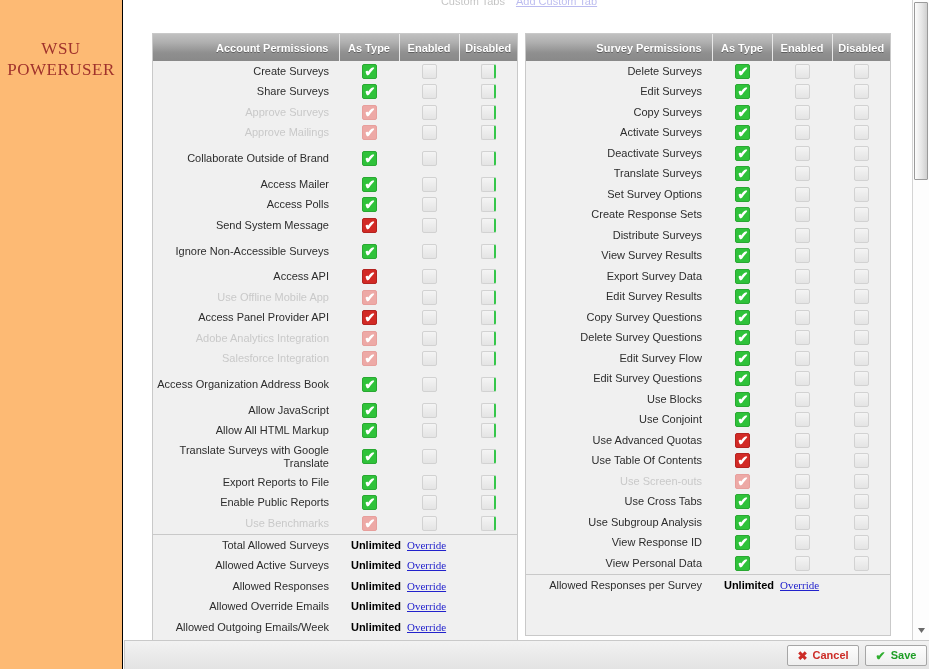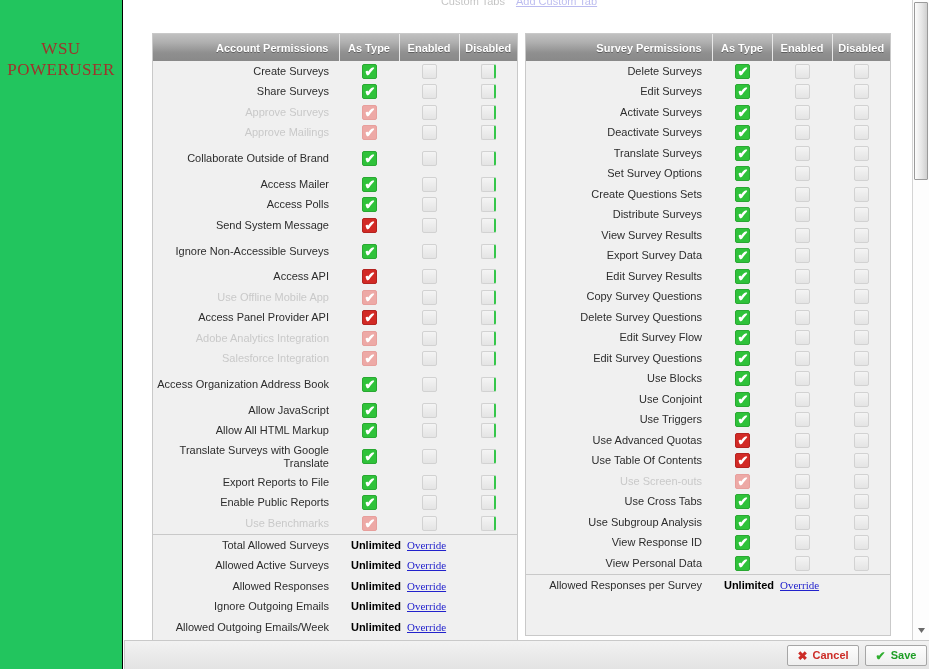--- a/index.html
+++ b/index.html
@@ -4,21 +4,21 @@
 <style>
   html,body{margin:0;padding:0;}
   body{
     width:929px;height:669px;overflow:hidden;background:#ffffff;
     font-family:"Liberation Sans", sans-serif;font-size:11px;color:#333;
     position:relative;
   }
   
   #brand-rail{
     position:absolute;left:0;top:0;width:123px;height:669px;
-    background:#22c55e;border-right:1px solid #000;box-sizing:border-box;
+    background:#fdba74;border-right:1px solid #000;box-sizing:border-box;
   }
   #brand-logo{
     position:absolute;top:38px;left:0;width:122px;text-align:center;
     font-family:"Liberation Serif", serif;color:#A0322C;
     font-size:17px;line-height:21px;letter-spacing:.5px;
   }
   
   #main{
     position:absolute;left:124px;top:0;width:805px;height:507px;
     background:#ffffff;
@@ -295,21 +295,21 @@
               <td class="q-label">Allowed Active Surveys</td>
               <td class="q-val">Unlimited</td>
               <td class="q-ovr"><a class="ovr" href="#">Override</a></td>
             </tr>
             <tr>
               <td class="q-label">Allowed Responses</td>
               <td class="q-val">Unlimited</td>
               <td class="q-ovr"><a class="ovr" href="#">Override</a></td>
             </tr>
             <tr>
-              <td class="q-label">Ignore Outgoing Emails</td>
+              <td class="q-label">Allowed Override Emails</td>
               <td class="q-val">Unlimited</td>
               <td class="q-ovr"><a class="ovr" href="#">Override</a></td>
             </tr>
             <tr>
               <td class="q-label">Allowed Outgoing Emails/Week</td>
               <td class="q-val">Unlimited</td>
               <td class="q-ovr"><a class="ovr" href="#">Override</a></td>
             </tr>
           </tbody>
       </table>
@@ -340,20 +340,26 @@
               <td><span class="cb empty"></span></td>
               <td class="dis"><span class="cb empty"></span></td>
             </tr>
             <tr>
               <td class="lbl">Edit Surveys</td>
               <td><span class="cb green"><span class="tick">✔</span></span></td>
               <td><span class="cb empty"></span></td>
               <td class="dis"><span class="cb empty"></span></td>
             </tr>
             <tr>
+              <td class="lbl">Copy Surveys</td>
+              <td><span class="cb green"><span class="tick">✔</span></span></td>
+              <td><span class="cb empty"></span></td>
+              <td class="dis"><span class="cb empty"></span></td>
+            </tr>
+            <tr>
               <td class="lbl">Activate Surveys</td>
               <td><span class="cb green"><span class="tick">✔</span></span></td>
               <td><span class="cb empty"></span></td>
               <td class="dis"><span class="cb empty"></span></td>
             </tr>
             <tr>
               <td class="lbl">Deactivate Surveys</td>
               <td><span class="cb green"><span class="tick">✔</span></span></td>
               <td><span class="cb empty"></span></td>
               <td class="dis"><span class="cb empty"></span></td>
@@ -364,21 +370,21 @@
               <td><span class="cb empty"></span></td>
               <td class="dis"><span class="cb empty"></span></td>
             </tr>
             <tr>
               <td class="lbl">Set Survey Options</td>
               <td><span class="cb green"><span class="tick">✔</span></span></td>
               <td><span class="cb empty"></span></td>
               <td class="dis"><span class="cb empty"></span></td>
             </tr>
             <tr>
-              <td class="lbl">Create Questions Sets</td>
+              <td class="lbl">Create Response Sets</td>
               <td><span class="cb green"><span class="tick">✔</span></span></td>
               <td><span class="cb empty"></span></td>
               <td class="dis"><span class="cb empty"></span></td>
             </tr>
             <tr>
               <td class="lbl">Distribute Surveys</td>
               <td><span class="cb green"><span class="tick">✔</span></span></td>
               <td><span class="cb empty"></span></td>
               <td class="dis"><span class="cb empty"></span></td>
             </tr>
@@ -425,26 +431,20 @@
               <td class="dis"><span class="cb empty"></span></td>
             </tr>
             <tr>
               <td class="lbl">Use Blocks</td>
               <td><span class="cb green"><span class="tick">✔</span></span></td>
               <td><span class="cb empty"></span></td>
               <td class="dis"><span class="cb empty"></span></td>
             </tr>
             <tr>
               <td class="lbl">Use Conjoint</td>
-              <td><span class="cb green"><span class="tick">✔</span></span></td>
-              <td><span class="cb empty"></span></td>
-              <td class="dis"><span class="cb empty"></span></td>
-            </tr>
-            <tr>
-              <td class="lbl">Use Triggers</td>
               <td><span class="cb green"><span class="tick">✔</span></span></td>
               <td><span class="cb empty"></span></td>
               <td class="dis"><span class="cb empty"></span></td>
             </tr>
             <tr>
               <td class="lbl">Use Advanced Quotas</td>
               <td><span class="cb red"><span class="tick">✔</span></span></td>
               <td><span class="cb empty"></span></td>
               <td class="dis"><span class="cb empty"></span></td>
             </tr>

